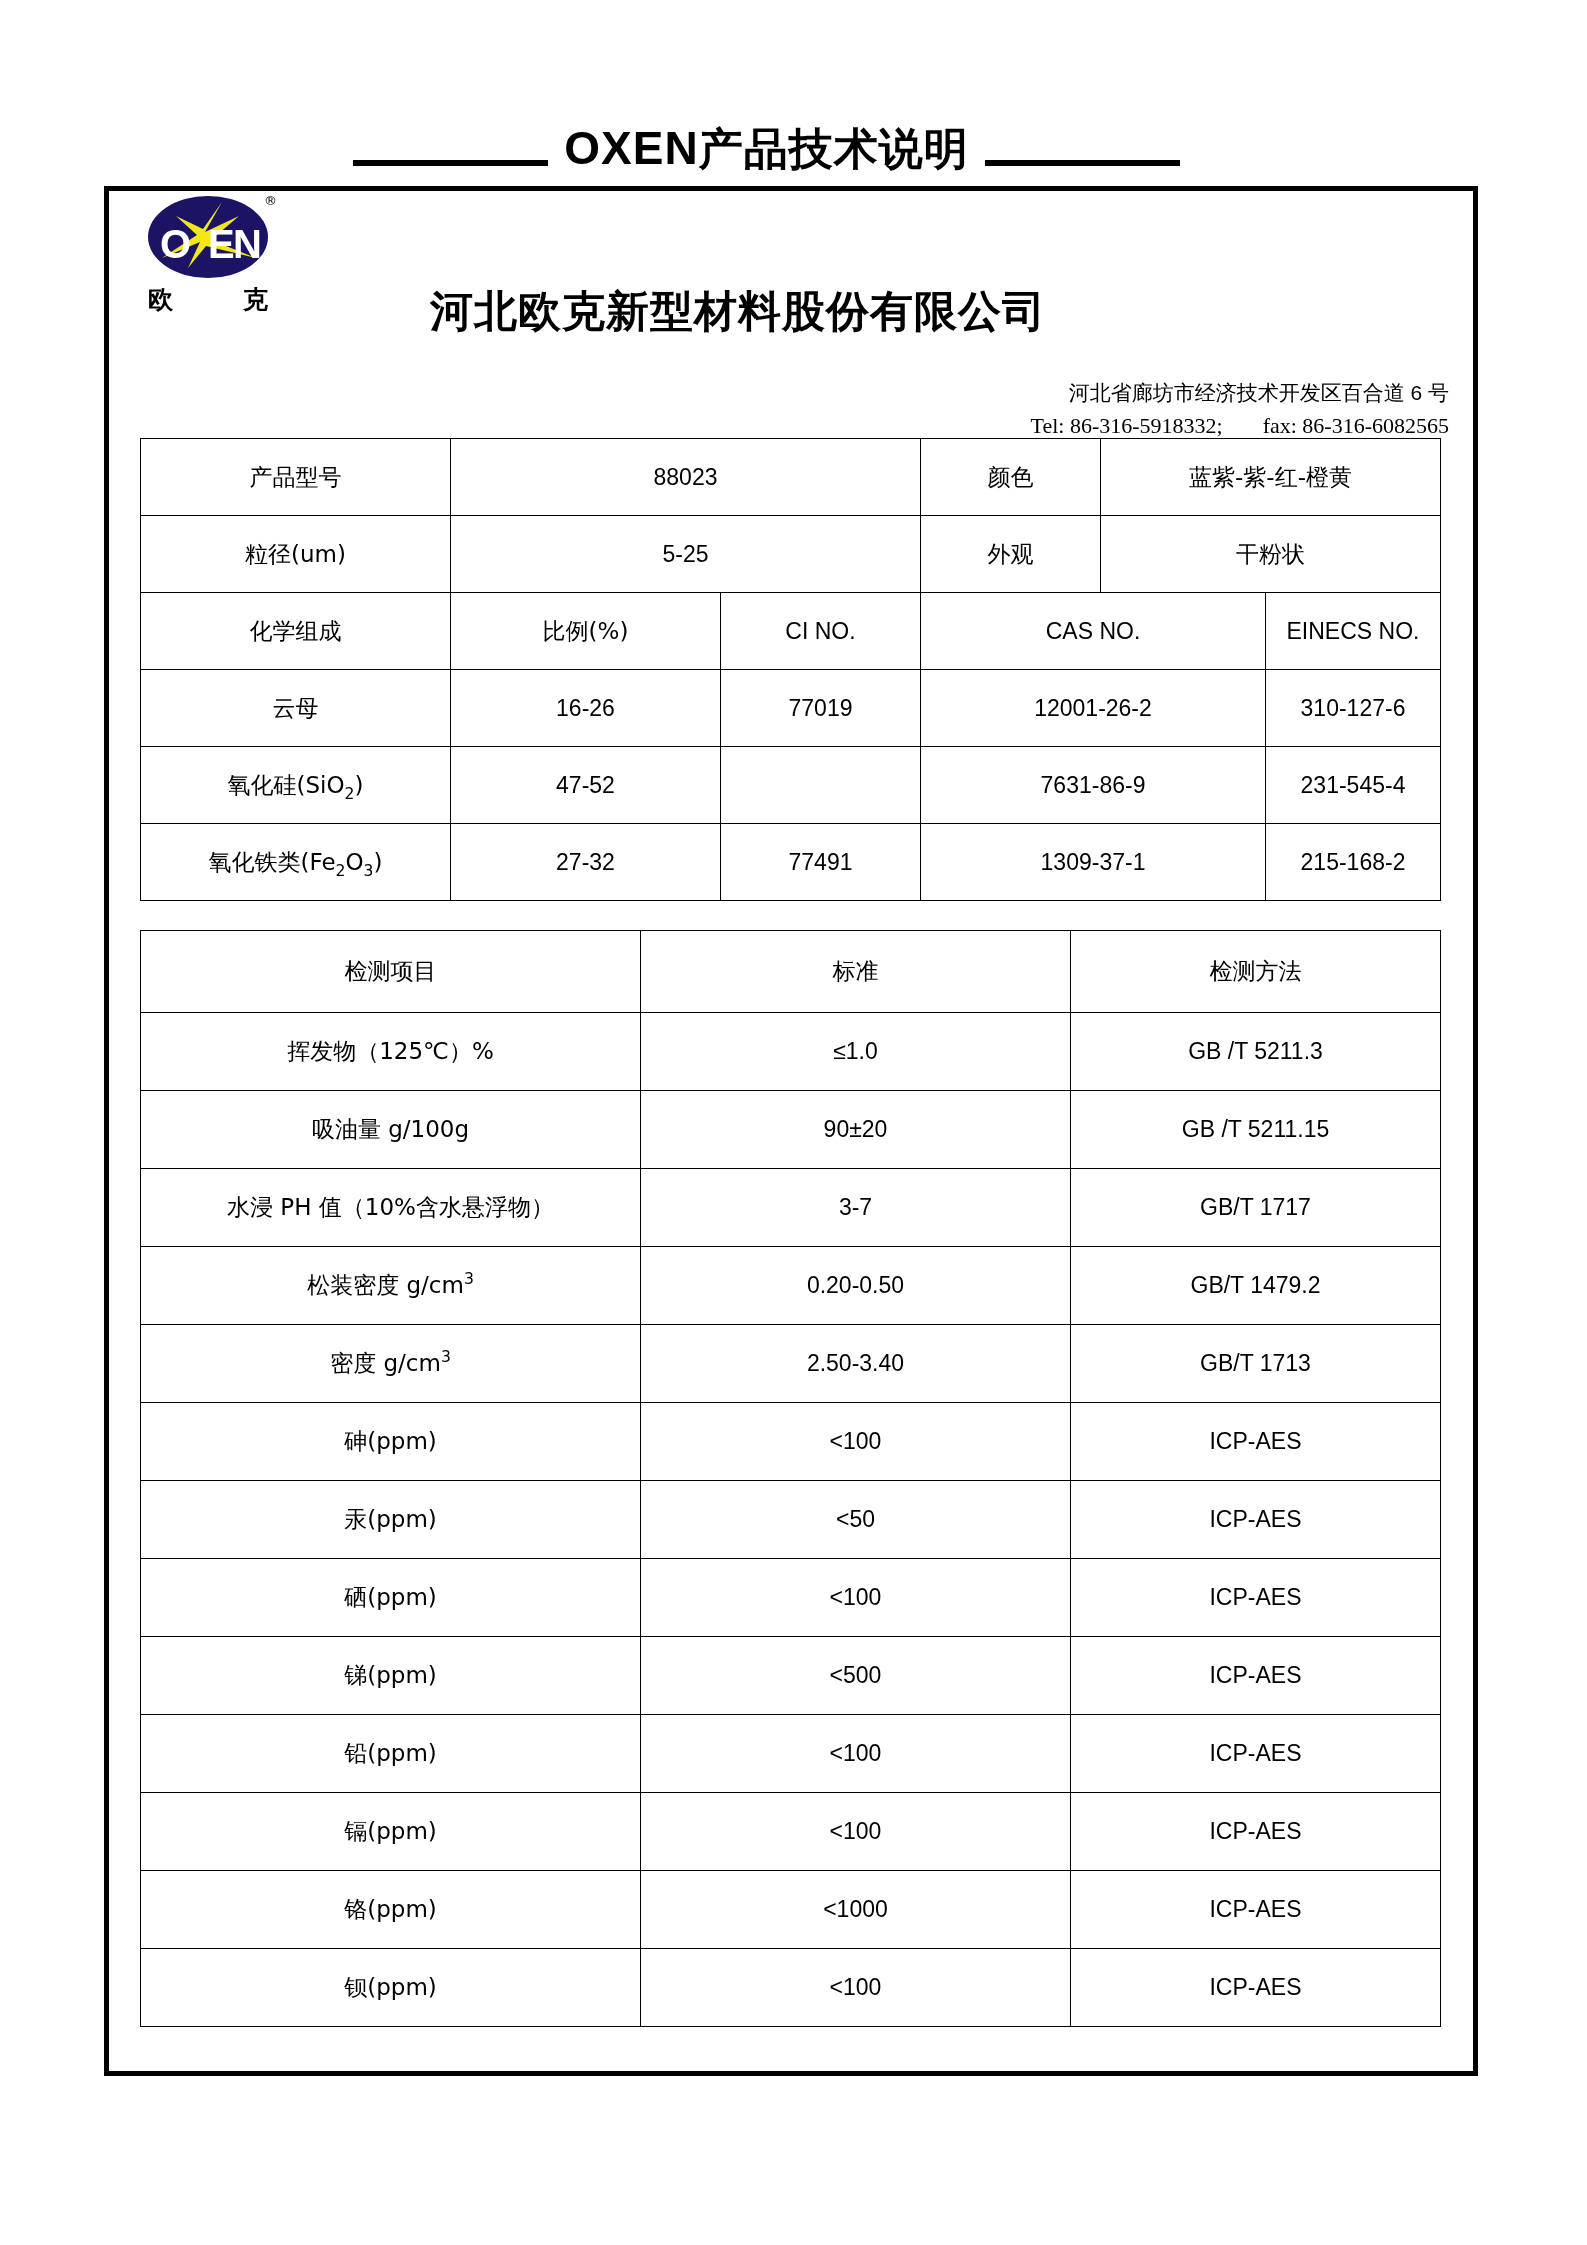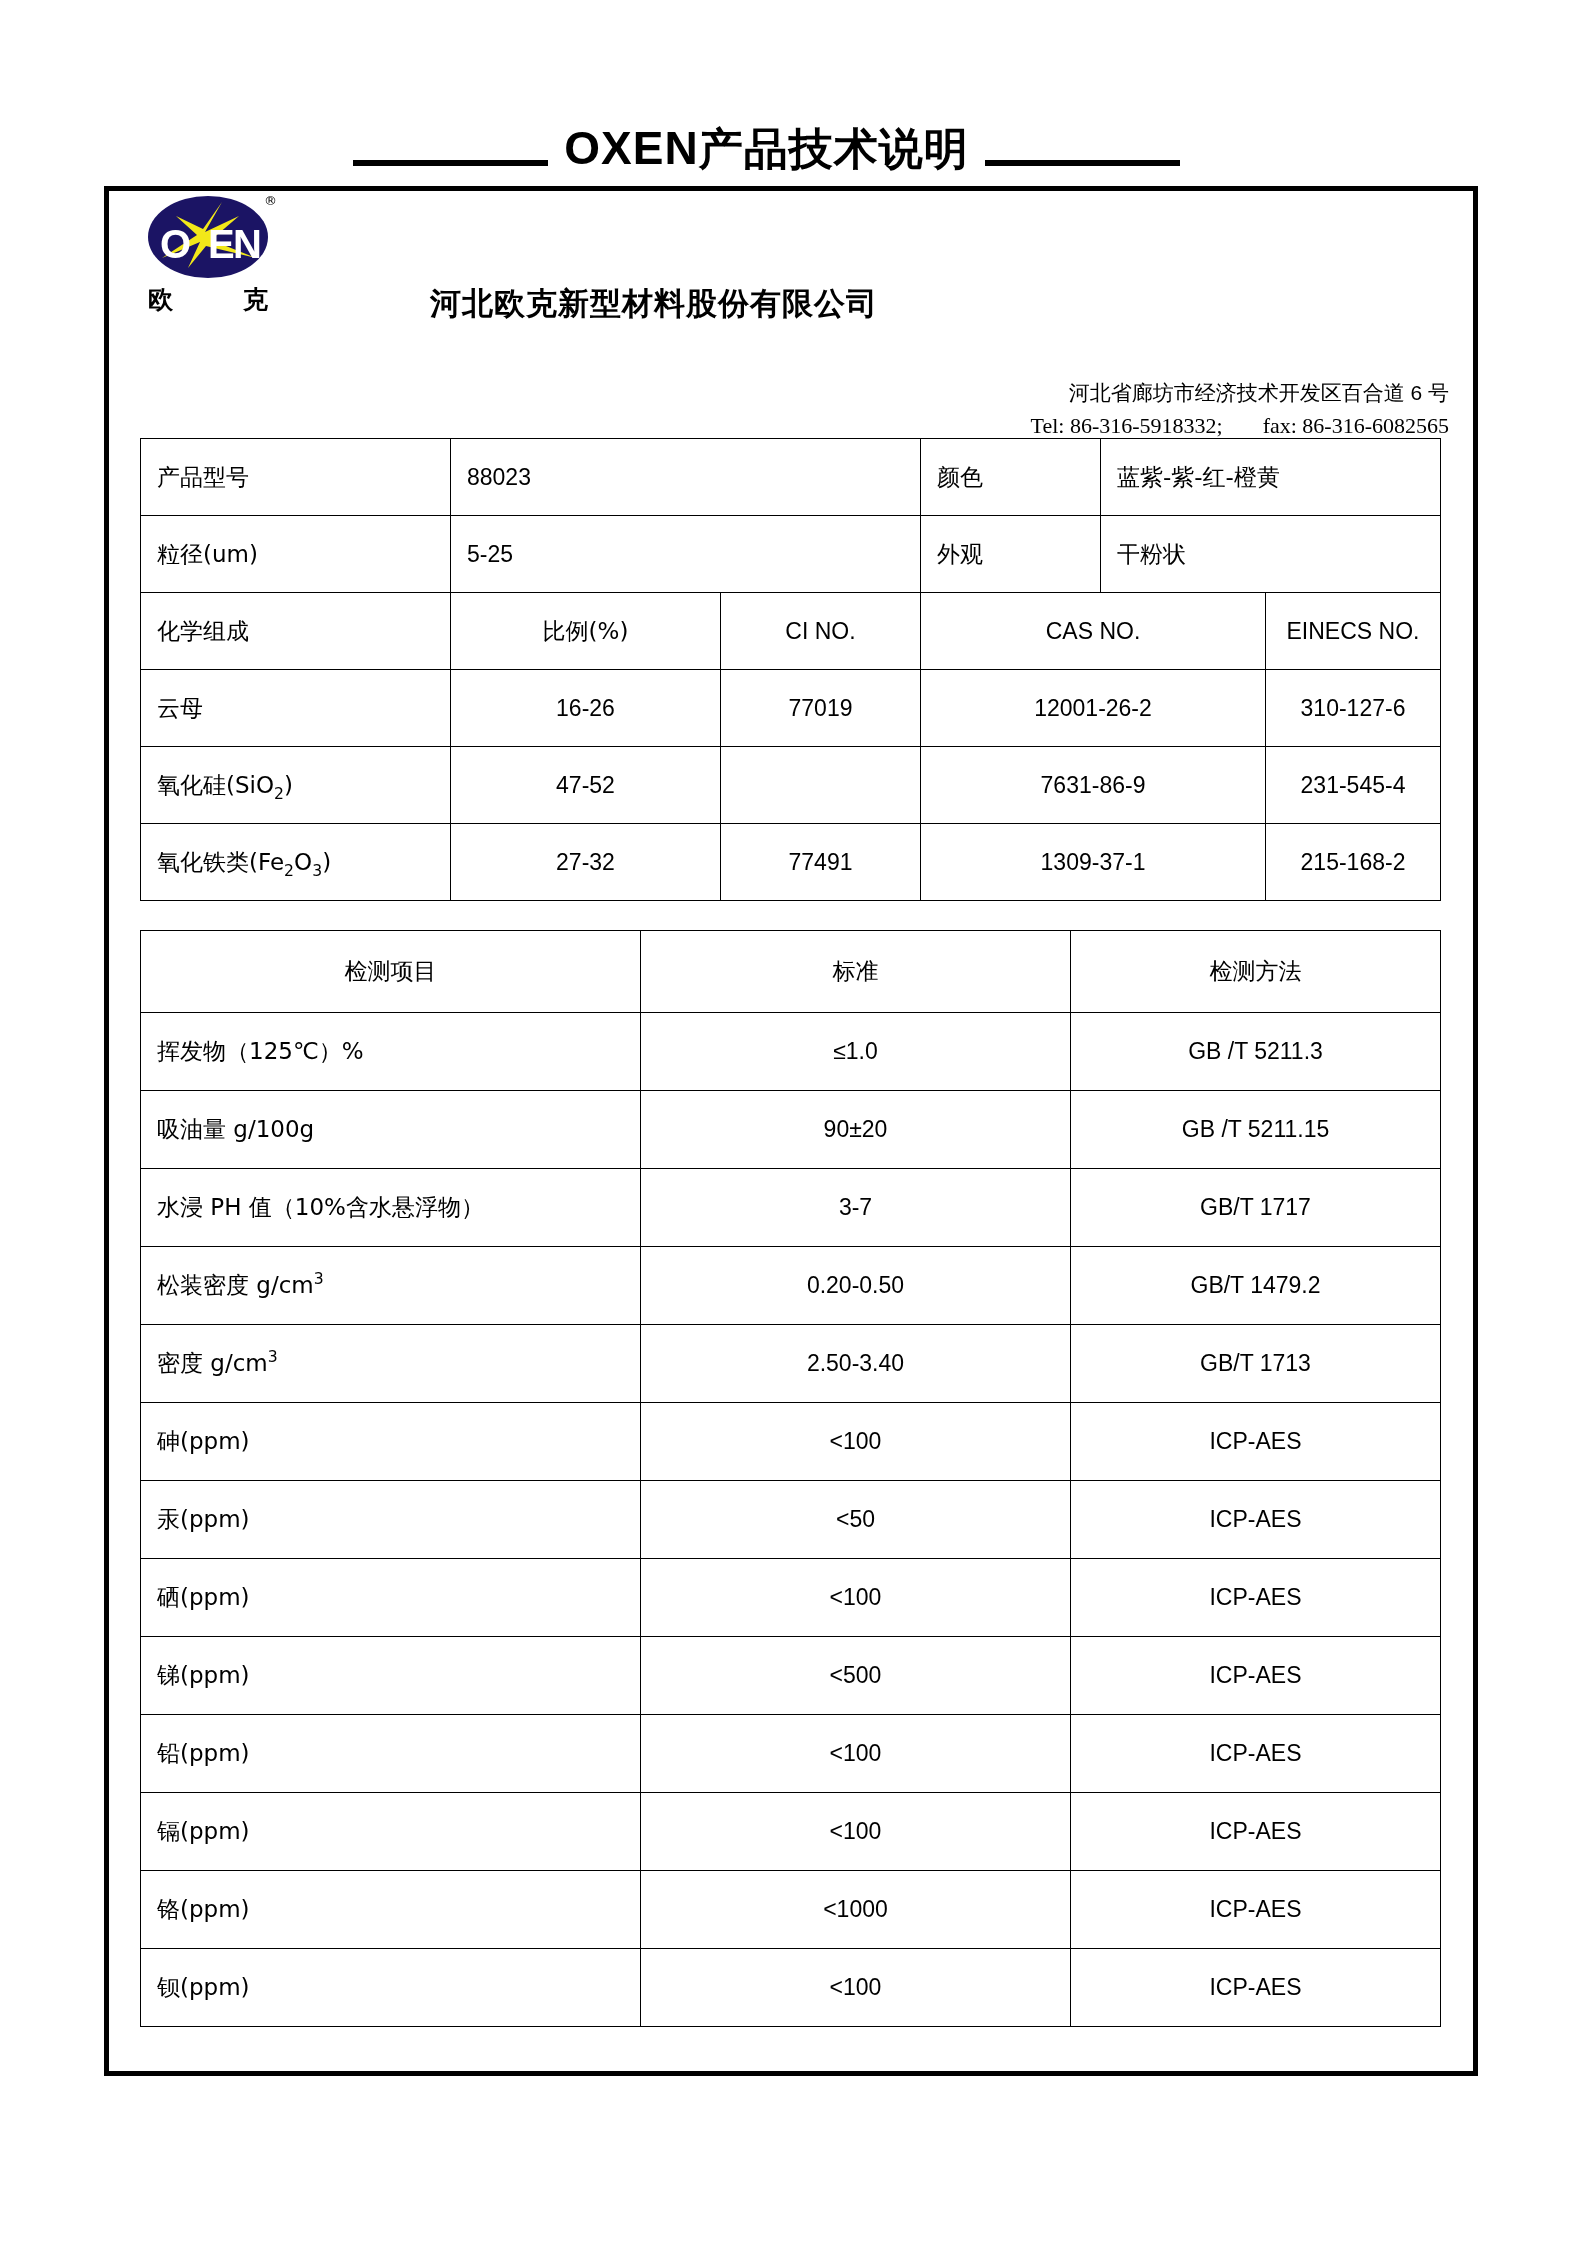--- a/index.html
+++ b/index.html
@@ -99,21 +99,21 @@
     line-height: 1;
   }
 
   
   .company-name {
     position: absolute;
     left: 430px;
     top: 283px;
     font-family: "DejaVu Serif", serif;
     font-weight: bold;
-    font-size: 31px;
+    font-size: 43px;
     letter-spacing: 1px;
     white-space: nowrap;
   }
 
   
   .addr {
     position: absolute;
     right: 138px;
     text-align: right;
     font-family: Liberation Sans, sans-serif;
@@ -144,21 +144,21 @@
     font-weight: normal;
     padding: 0 16px;
     height: 77px;
     vertical-align: middle;
     box-sizing: border-box;
   }
   table.doc-table td.cn,
   table.doc-table th.cn {
     font-family: "DejaVu Sans", sans-serif;
   }
-  .t-left   { text-align: left; }
+  .t-left   { text-align: center; }
   .t-center { text-align: center; }
 
   
   #table-product {
     left: 140px;
     top: 438px;
     width: 1300px;
   }
   #table-product td { height: 77px; }
 

